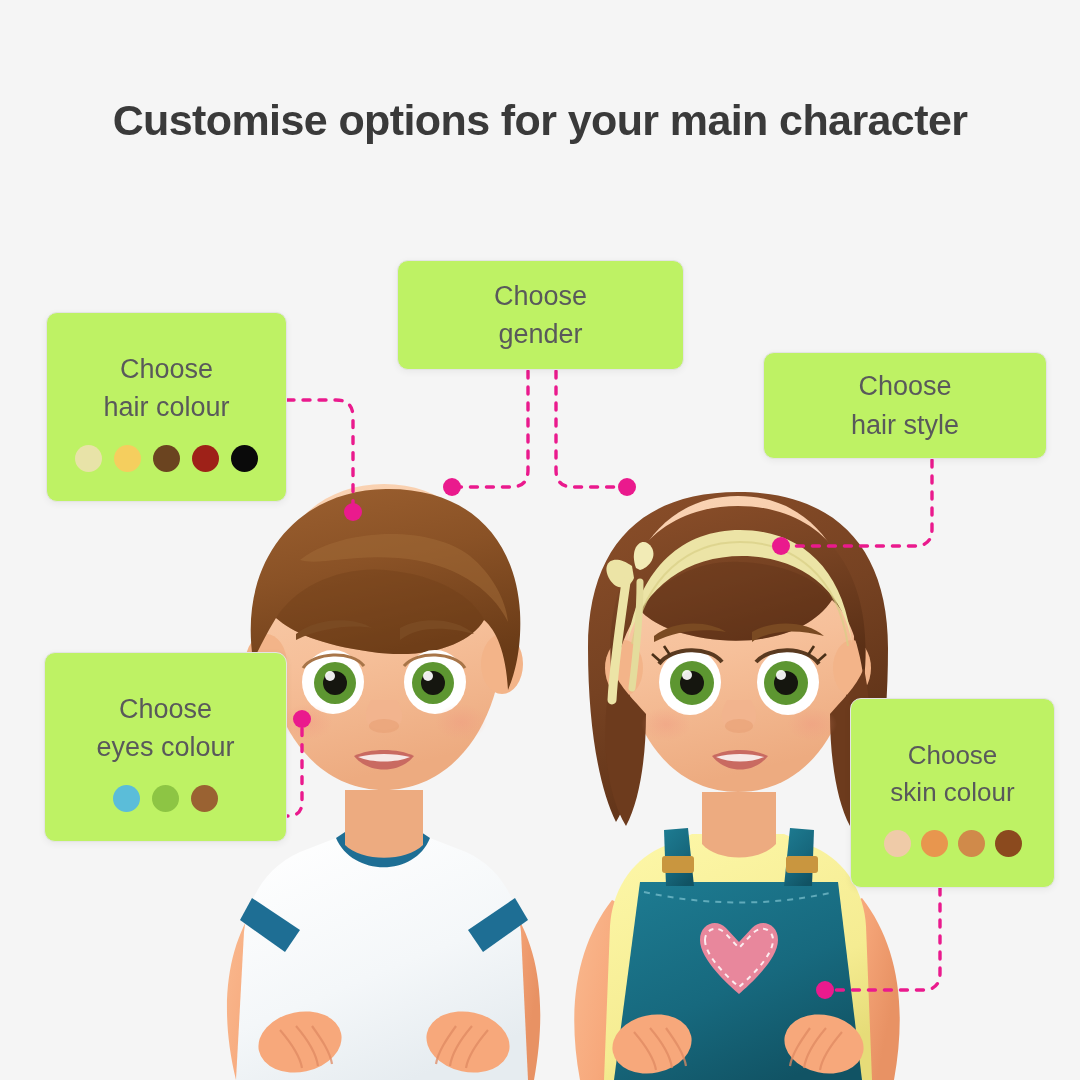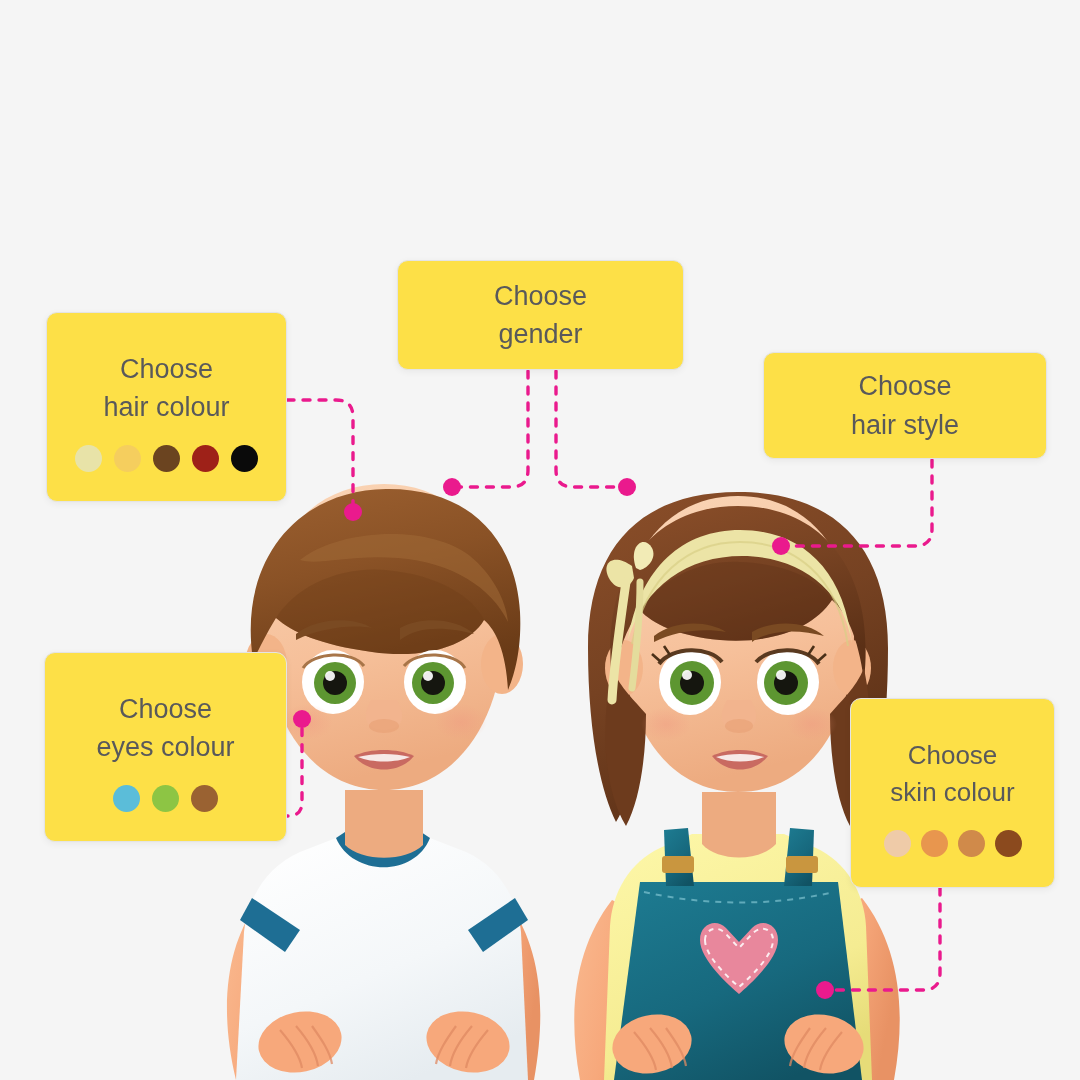--- a/index.html
+++ b/index.html
@@ -37,21 +37,21 @@
     position:absolute;
     left:0; top:0;
     width:1080px; height:1080px;
     z-index:2;
     pointer-events:none;
   }
 
   
   .card {
     position:absolute;
-    background:#fde047;
+    background:#bef264;
     border:1px solid #e4e4e4;
     border-radius:11px;
     box-shadow:0 2px 7px rgba(0,0,0,0.055);
     z-index:3;
     display:flex;
     flex-direction:column;
     align-items:center;
     justify-content:center;
   }
   .card-label {
@@ -79,20 +79,21 @@
   #card-skin-colour  { left:850px; top:698px; width:205px; height:190px; padding-top:8px; }
 
   #card-skin-colour .card-label { font-size:26px; }
   #card-skin-colour .swatches { gap:10px; }
 </style>
 </head>
 <body style="background: rgb(245, 245, 245);">
 
 <div id="stage">
 
+  <div id="page-title" style="color: rgb(58, 58, 58);">Customise options for your main character</div>
 
   <svg id="characters" viewBox="0 0 1080 1080">
     <defs>
       <linearGradient id="boyHairG" x1="0" y1="0" x2="0.3" y2="1">
         <stop offset="0%" stop-color="#9c6030"></stop>
         <stop offset="45%" stop-color="#8a5226"></stop>
         <stop offset="100%" stop-color="#6a3b17"></stop>
       </linearGradient>
       <linearGradient id="girlHairG" x1="0.1" y1="0" x2="0.5" y2="1">
         <stop offset="0%" stop-color="#8a4e29"></stop>

